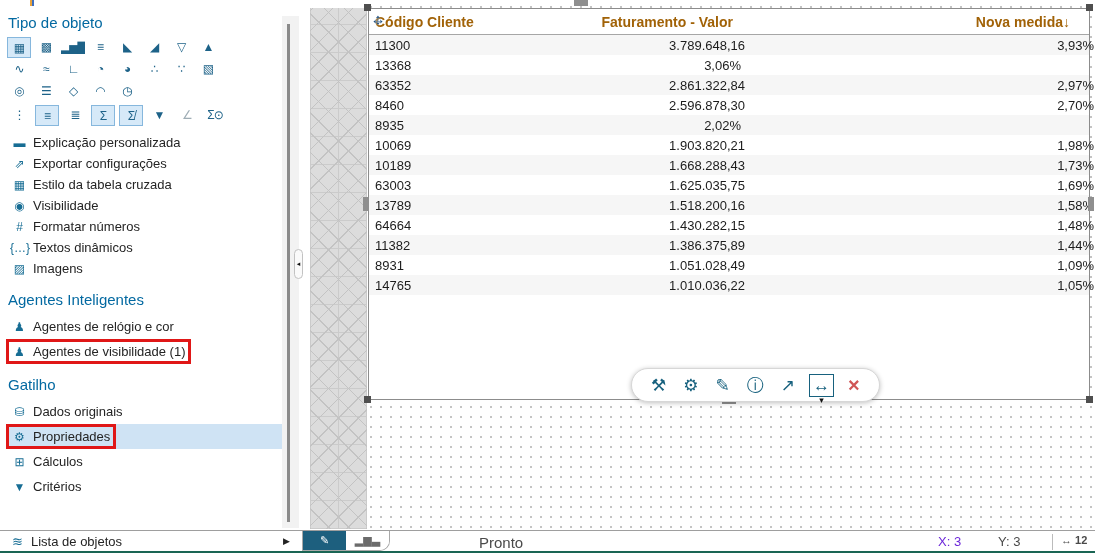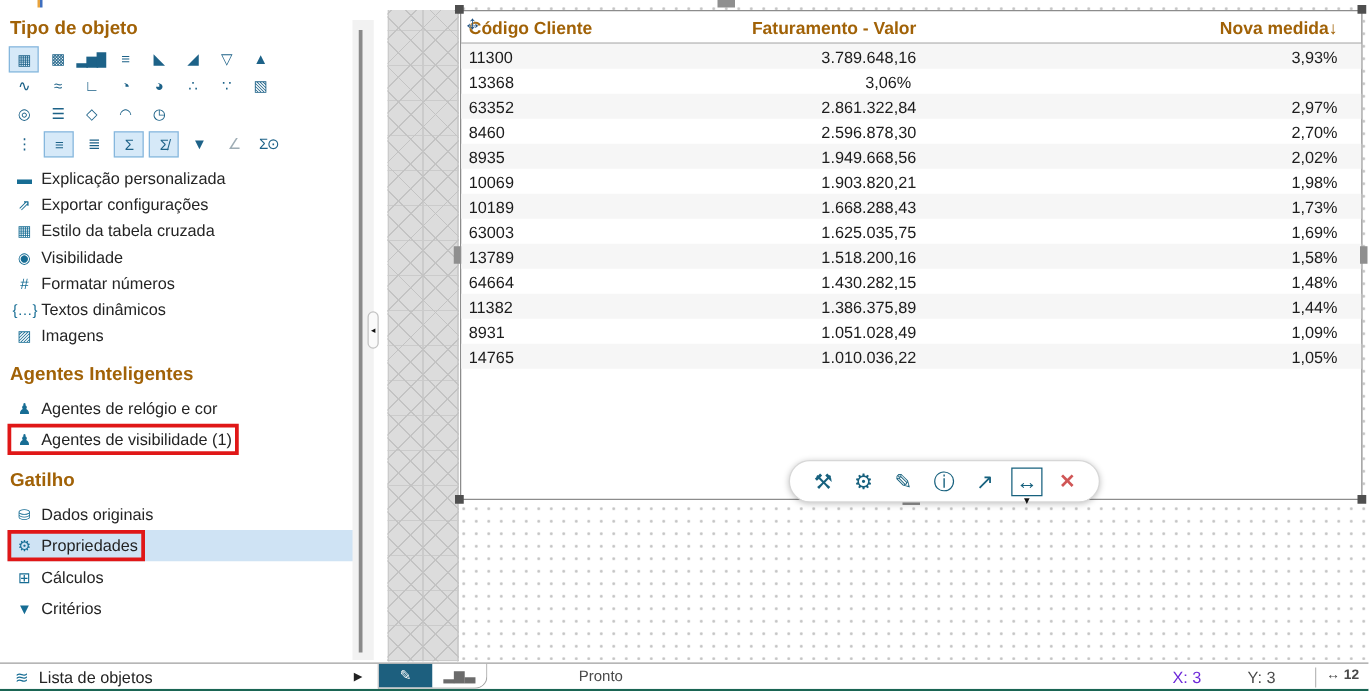--- a/index.html
+++ b/index.html
@@ -3,21 +3,21 @@
 <meta charset="utf-8">
 <style>
   * { margin:0; padding:0; box-sizing:border-box; }
   html,body { font-family:"Liberation Sans", sans-serif; background:#fff; }
   .screen { position:relative; width:1095px; height:553px; overflow:hidden; background:#fff; }
 
   
   .sidebar { position:absolute; left:0; top:0; width:283px; height:530px; background:#fff; overflow:hidden; padding:2px 0 0 6px; }
   .clip-icon { position:absolute; left:30px; top:0; width:4px; height:6px;
     background:linear-gradient(90deg,#e8a33d 0 2px,#3f6fbf 2px 4px); }
-  .sb-h { font-size:15px; font-weight:700; color:#a16207; margin:12px 0 6px 2px; }
+  .sb-h { font-size:15px; font-weight:400; color:#0369a1; margin:12px 0 6px 2px; }
   .icon-grid { display:grid; grid-template-columns:repeat(8,27px); grid-auto-rows:22px; margin-left:1px; }
   .ticon { width:24px; height:21px; line-height:21px; text-align:center; font-size:12px; color:#1d6288;
     letter-spacing:-1px; overflow:hidden; cursor:default; }
   .ticon.selected { background:#d6e9f8; border:1px solid #86b7dd; }
   .ticon.disabled { color:#9fadb5; }
   .icon-row { display:flex; gap:4px; margin:2px 0 6px 1px; }
   .menu { display:flex; flex-direction:column; }
   .mitem { display:flex; align-items:center; height:21px; width:277px; }
   .mitem.tall { height:25px; }
   .mitem .wrap { display:inline-flex; align-items:center; border:3px solid transparent; padding:0 3px 0 1px; height:100%; }
@@ -45,21 +45,21 @@
       repeating-linear-gradient(-45deg,#c3c3c3 0 1px,rgba(0,0,0,0) 1px 14px),
       repeating-linear-gradient(0deg,#cbcbcb 0 1px,rgba(0,0,0,0) 1px 28px),
       repeating-linear-gradient(90deg,#cbcbcb 0 1px,rgba(0,0,0,0) 1px 28px); }
 
   
   .tableobj { position:absolute; left:68px; top:8px; width:722px; height:392px; background:#fff; border:1px solid #8c8c8c; }
   .trow { display:grid; grid-template-columns:186px 184px 341px; align-items:center; }
   .thead { height:26px; border-bottom:1px solid #a6a6a6; }
   .thead .c { font-size:14px; font-weight:bold; color:#a16207; }
   .ttotal { height:21px; background:#f0f0f0; font-weight:bold; }
-  .tbody .trow { height:20px; }
+  .tbody .trow { height:20px;gap:12px; }
   .tbody .trow:nth-child(odd) { background:#f6f6f6; }
   .c { padding:0 6px; font-size:13px; color:#1c1c1c; white-space:nowrap; }
   .c.r { text-align:right; }
   .c.pct { padding-right:10px; }
   .sorta { font-weight:bold; }
 
   
   .hdl { position:absolute; background:#8f8f8f; z-index:20; }
   .hdl.corner { width:7px; height:7px; background:#4f4f4f; }
 
@@ -76,21 +76,21 @@
   .fticon.selected { border:1px solid #17617e; }
   .fticon.caret::after { content:"▾"; position:absolute; left:50%; transform:translateX(-50%); top:21px; font-size:9px; color:#111; }
   .fticon.danger { color:#d05656; font-size:20px; font-weight:bold; }
 
   
   .statusbar { position:absolute; left:300px; top:530px; width:795px; height:21px; background:#fff; border-top:1px solid #9e9e9e; z-index:30; }
   .tabs { position:absolute; left:2px; top:0; height:20px; display:flex; border:1px solid #a8a8a8; border-top:none;
     border-radius:0 0 10px 0; overflow:hidden; }
   .tab { width:43px; height:100%; display:flex; align-items:center; justify-content:center; font-size:11px; color:#6b6b6b; background:#fff; }
   .tab.active { background:#1d5f7e; color:#fff; }
-  .sb-status { position:absolute; left:163px; top:3px; font-size:12px; color:#4a4a4a; }
+  .sb-status { position:absolute; left:179px; top:3px; font-size:15px; color:#4a4a4a; }
   .sb-x { position:absolute; left:638px; top:3px; font-size:13px; color:#6d28d9; }
   .sb-y { position:absolute; left:698px; top:3px; font-size:13px; color:#4a4a4a; }
   .sb-w { position:absolute; left:752px; top:3px; font-size:11px; color:#4a4a4a; border-left:1px solid #bbb; padding-left:8px; height:16px;font-weight:bold; }
   .bottom-line { position:absolute; left:0; top:551px; width:1095px; height:2px; background:#1a6554; }
 </style>
 </head>
 <body>
 
 <div class="screen">
 
@@ -264,21 +264,20 @@
             <span class="c r">2.861.322,84</span>
             <span class="c r pct">2,97%</span>
           </div>
           <div class="trow">
             <span class="c">8460</span>
             <span class="c r">2.596.878,30</span>
             <span class="c r pct">2,70%</span>
           </div>
           <div class="trow">
             <span class="c">8935</span>
-            <span class="c r">1.949.668,56</span>
             <span class="c r pct">2,02%</span>
           </div>
           <div class="trow">
             <span class="c">10069</span>
             <span class="c r">1.903.820,21</span>
             <span class="c r pct">1,98%</span>
           </div>
           <div class="trow">
             <span class="c">10189</span>
             <span class="c r">1.668.288,43</span>

